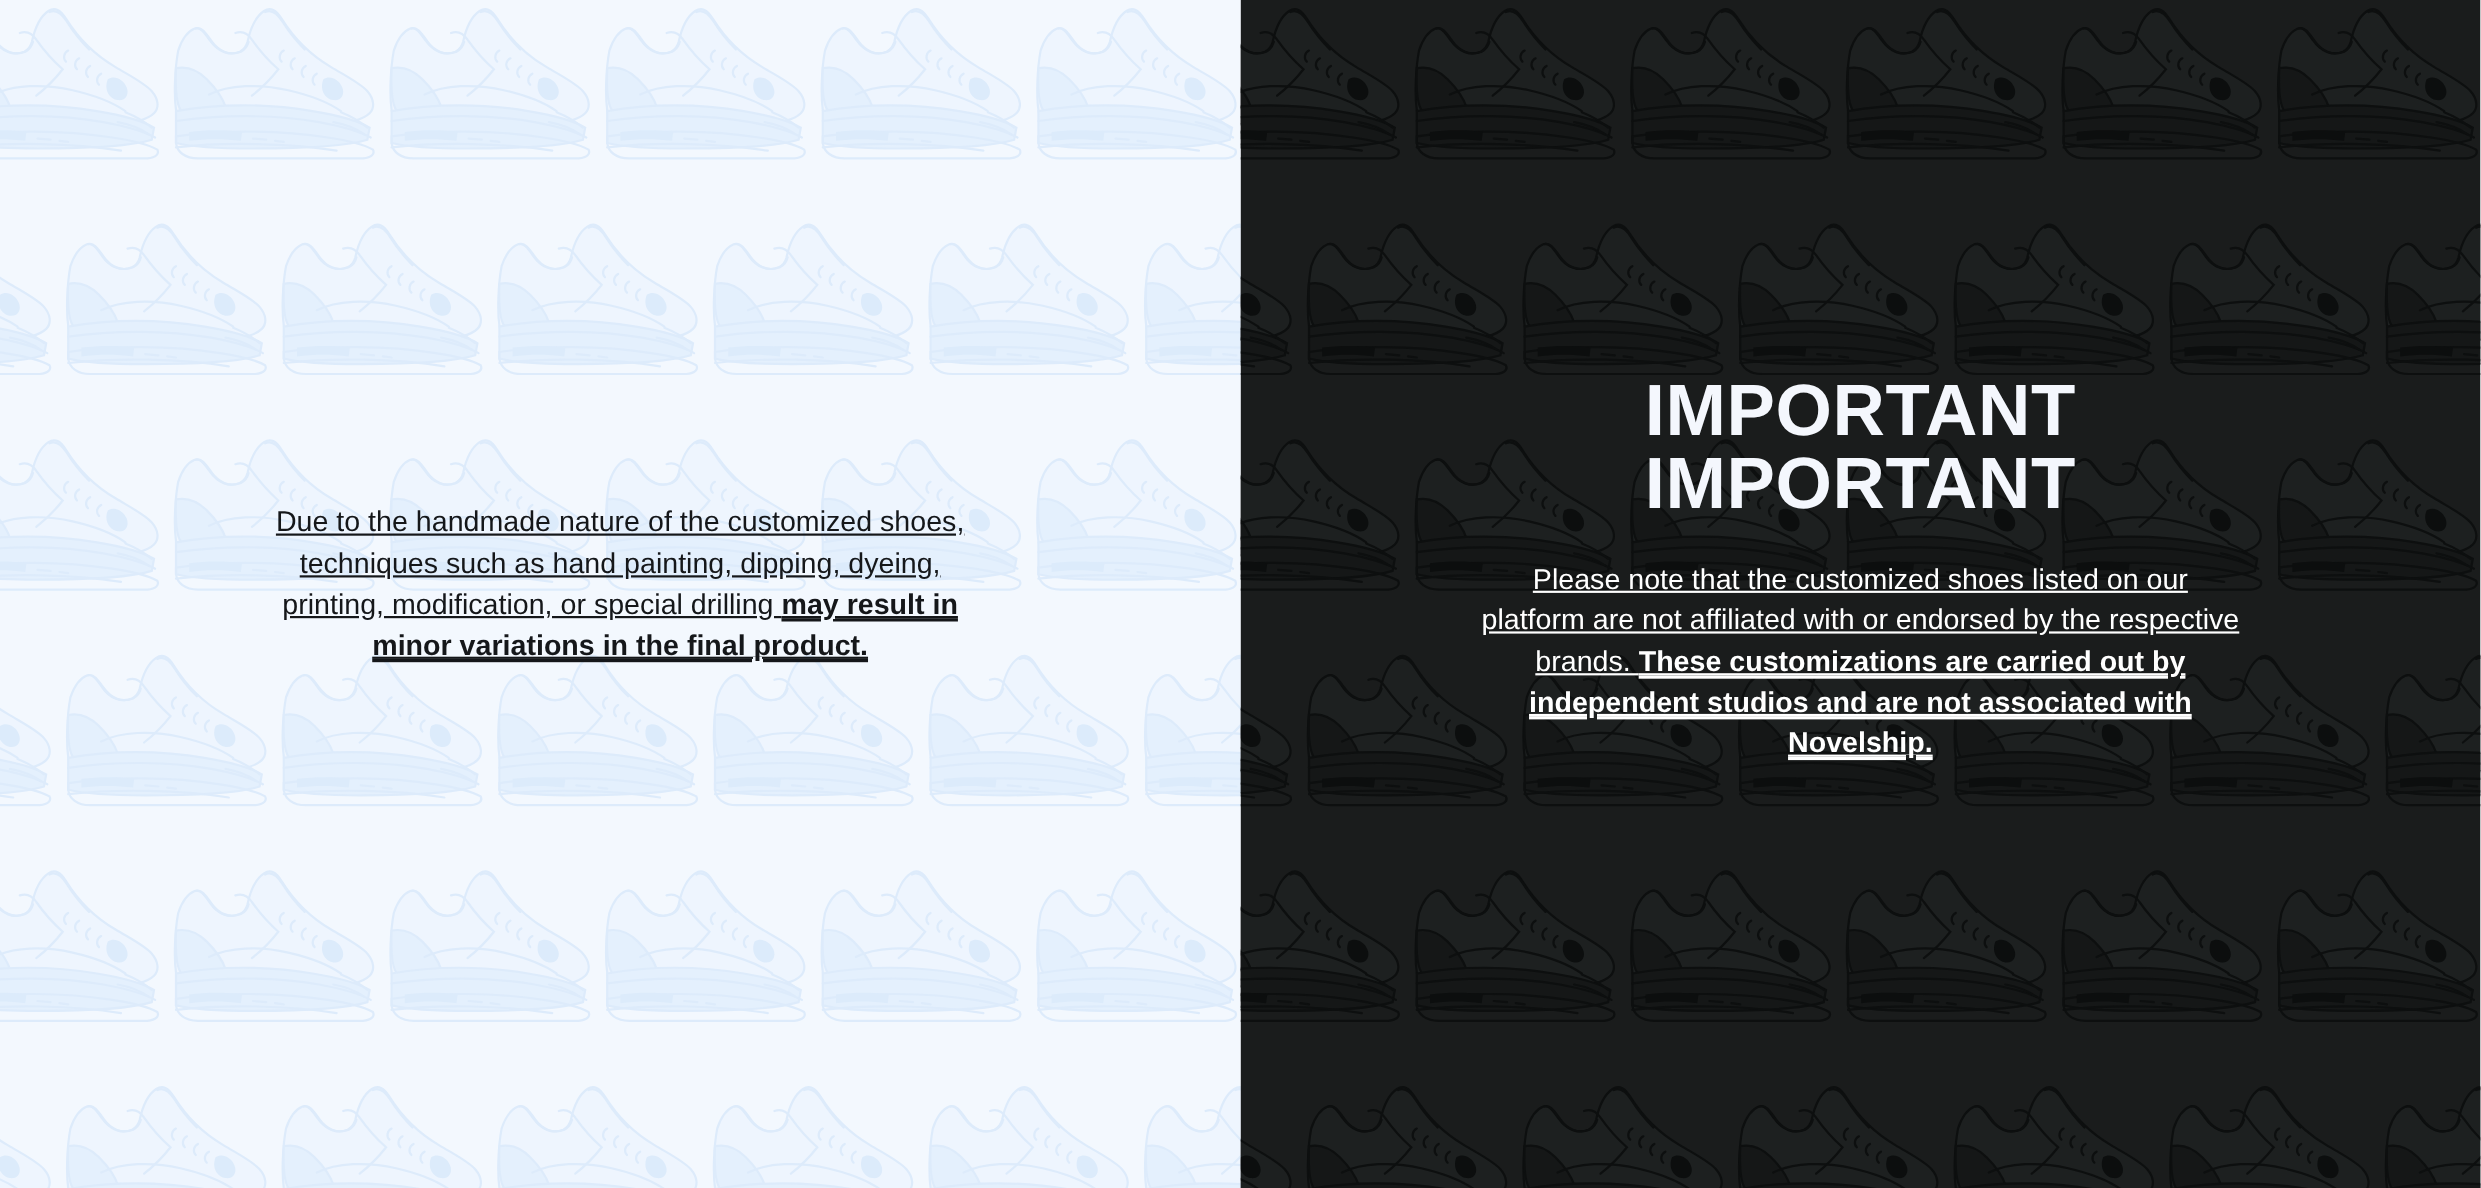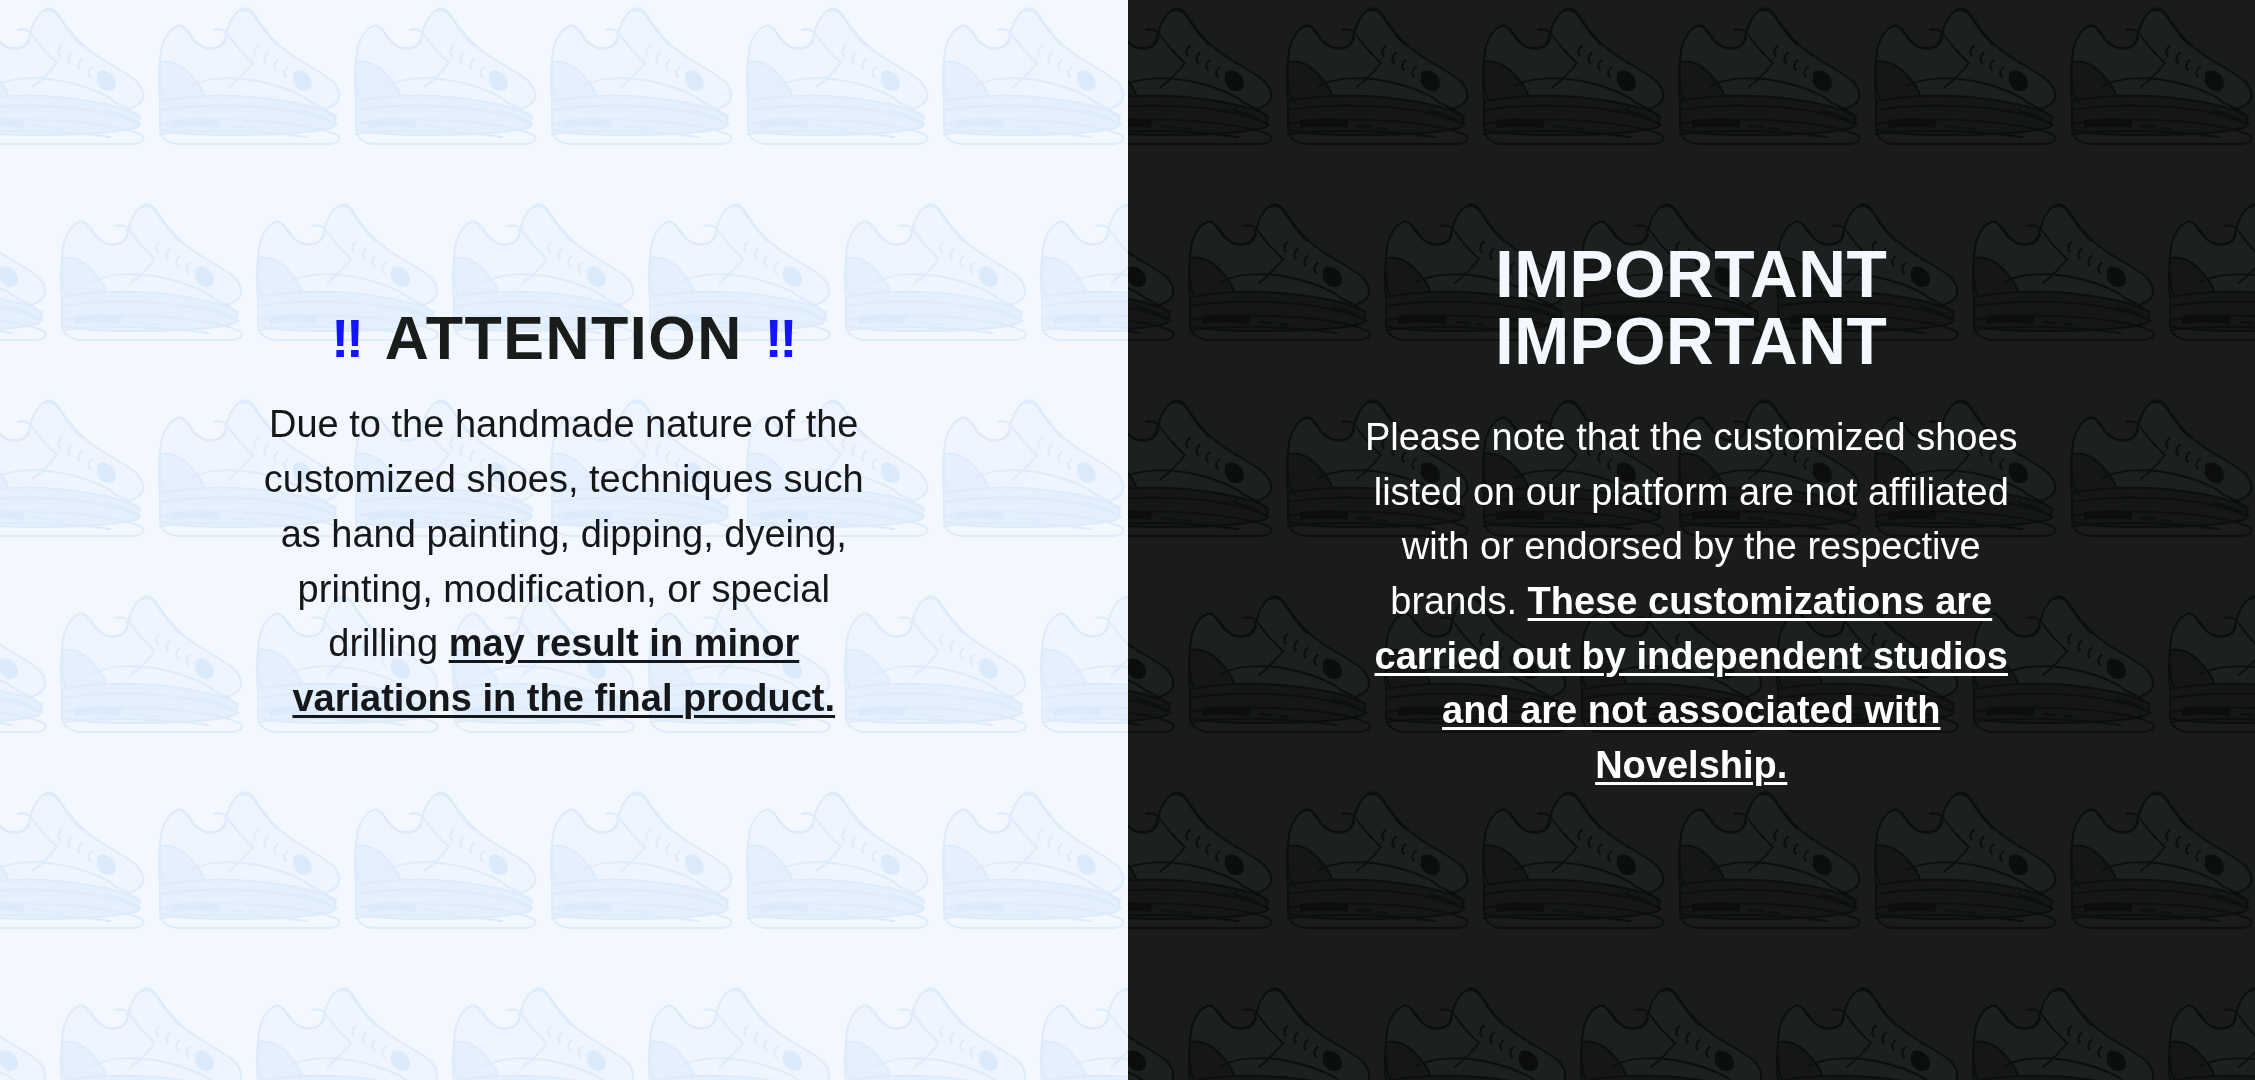--- a/index.html
+++ b/index.html
@@ -86,23 +86,24 @@
   .headline-dark {
     font-size: 66px;
     color: #f4f7fd;
     letter-spacing: 0.5px;
     line-height: 1.02;
   }
 
   .body-copy {
     margin: 0;
     font-weight: 400;
-    font-size: 38px;
+    font-size: 26px;
     line-height: 1.44;
     font-stretch: condensed;
+    text-decoration: underline;
   }
   .body-light {
     color: #15171a;
     width: 640px;
     margin: 28px auto 0;
   }
   .body-dark {
     color: #ffffff;
     width: 690px;
     margin: 34px auto 0;
@@ -1964,23 +1965,20 @@
   <path class="stroke-a" d="M152,96 C162,100 170,105 176,110" fill="none" stroke="#ddebfb" stroke-width="2" stroke-linecap="round"></path>
   <path class="stroke-a" d="M145,105 C156,107 166,111 173,116" fill="none" stroke="#ddebfb" stroke-width="2" stroke-linecap="round"></path>
  </g>
 </svg>
           </div>
         </div>
       </div>
 
     <div class="content">
 
-      <h1 class="headline headline-light">
-        <span class="bang">‼</span><span class="word">ATTENTION</span><span class="bang">‼</span>
-      </h1>
 
       <p class="body-copy body-light"><span>Due to the handmade nature of the customized shoes, techniques such as hand painting, dipping, dyeing, printing, modification, or special drilling </span><span class="emph">may result in minor variations in the final product.</span></p>
 
     </div>
   </section>
 
   <section class="panel panel-dark">
 
     <div class="pattern">
         <div class="row" style="top:0px;transform:translateX(0px)">

